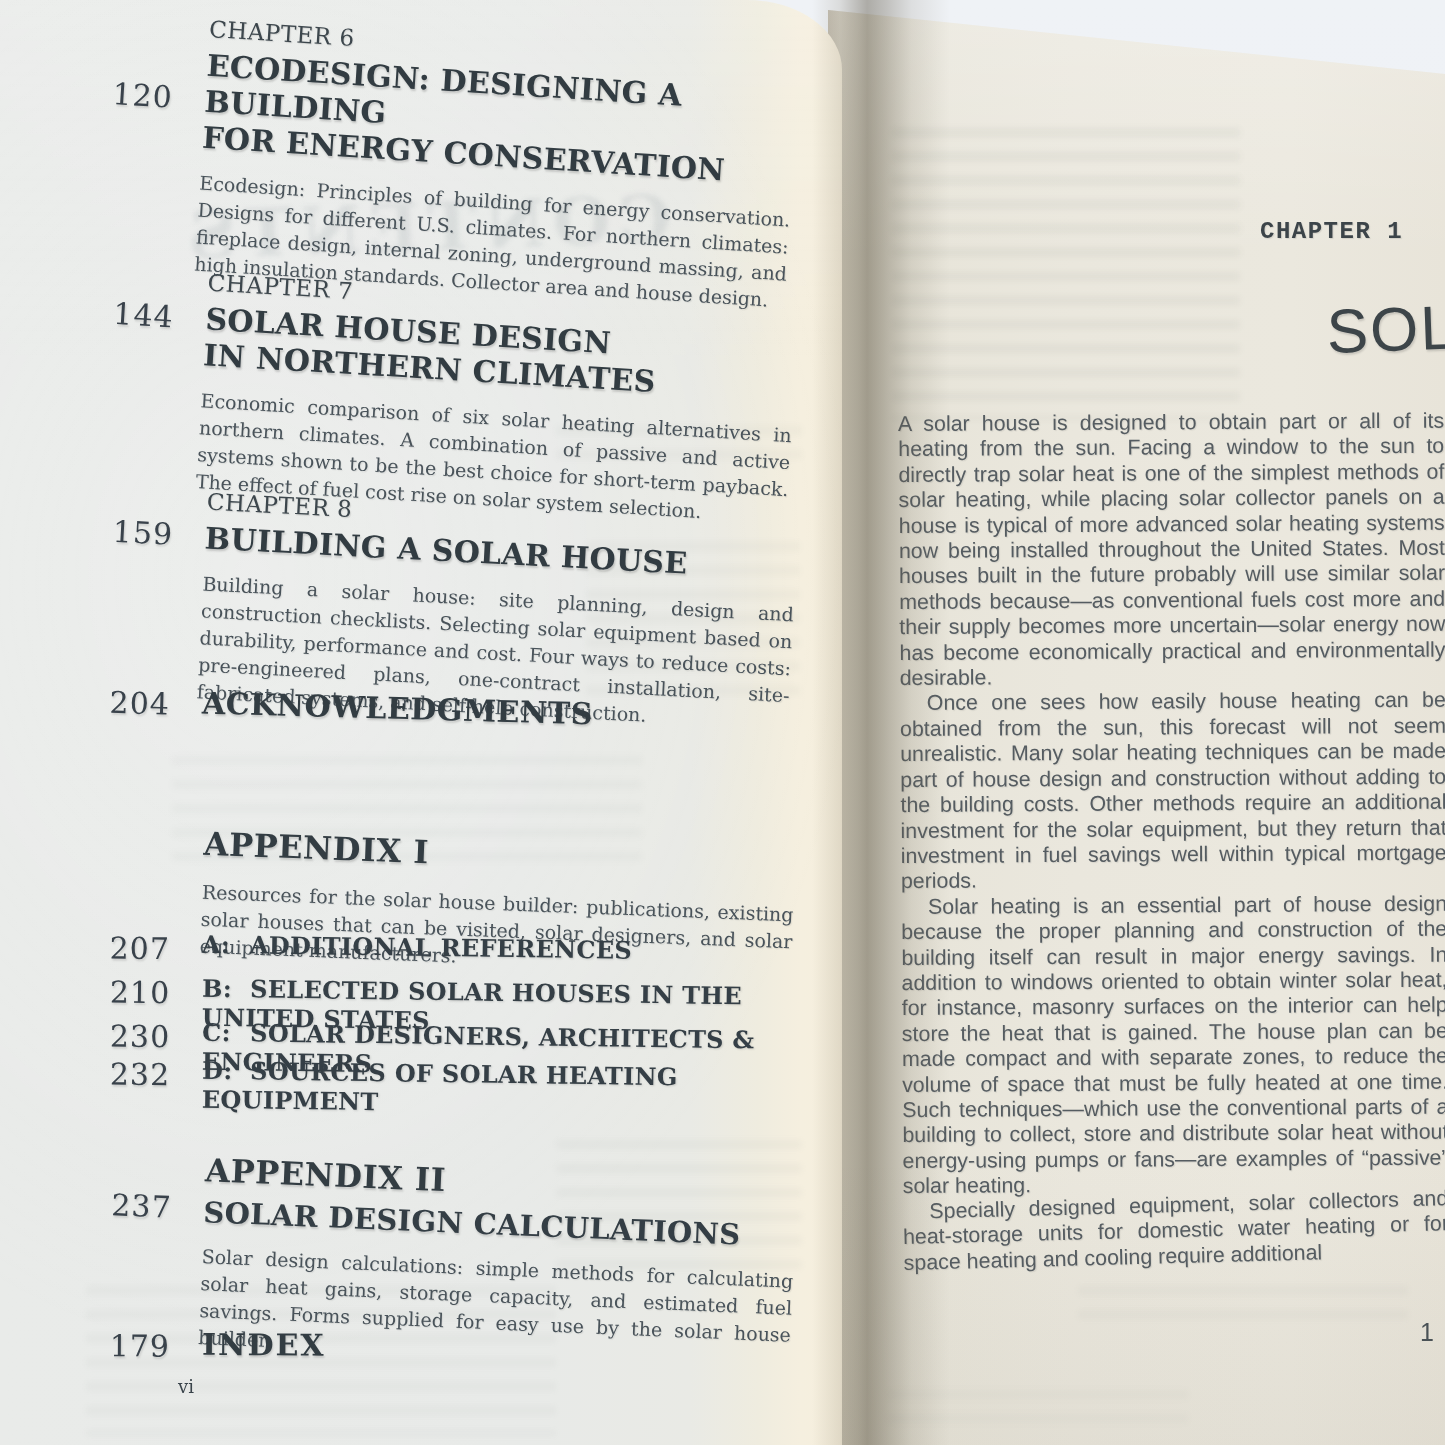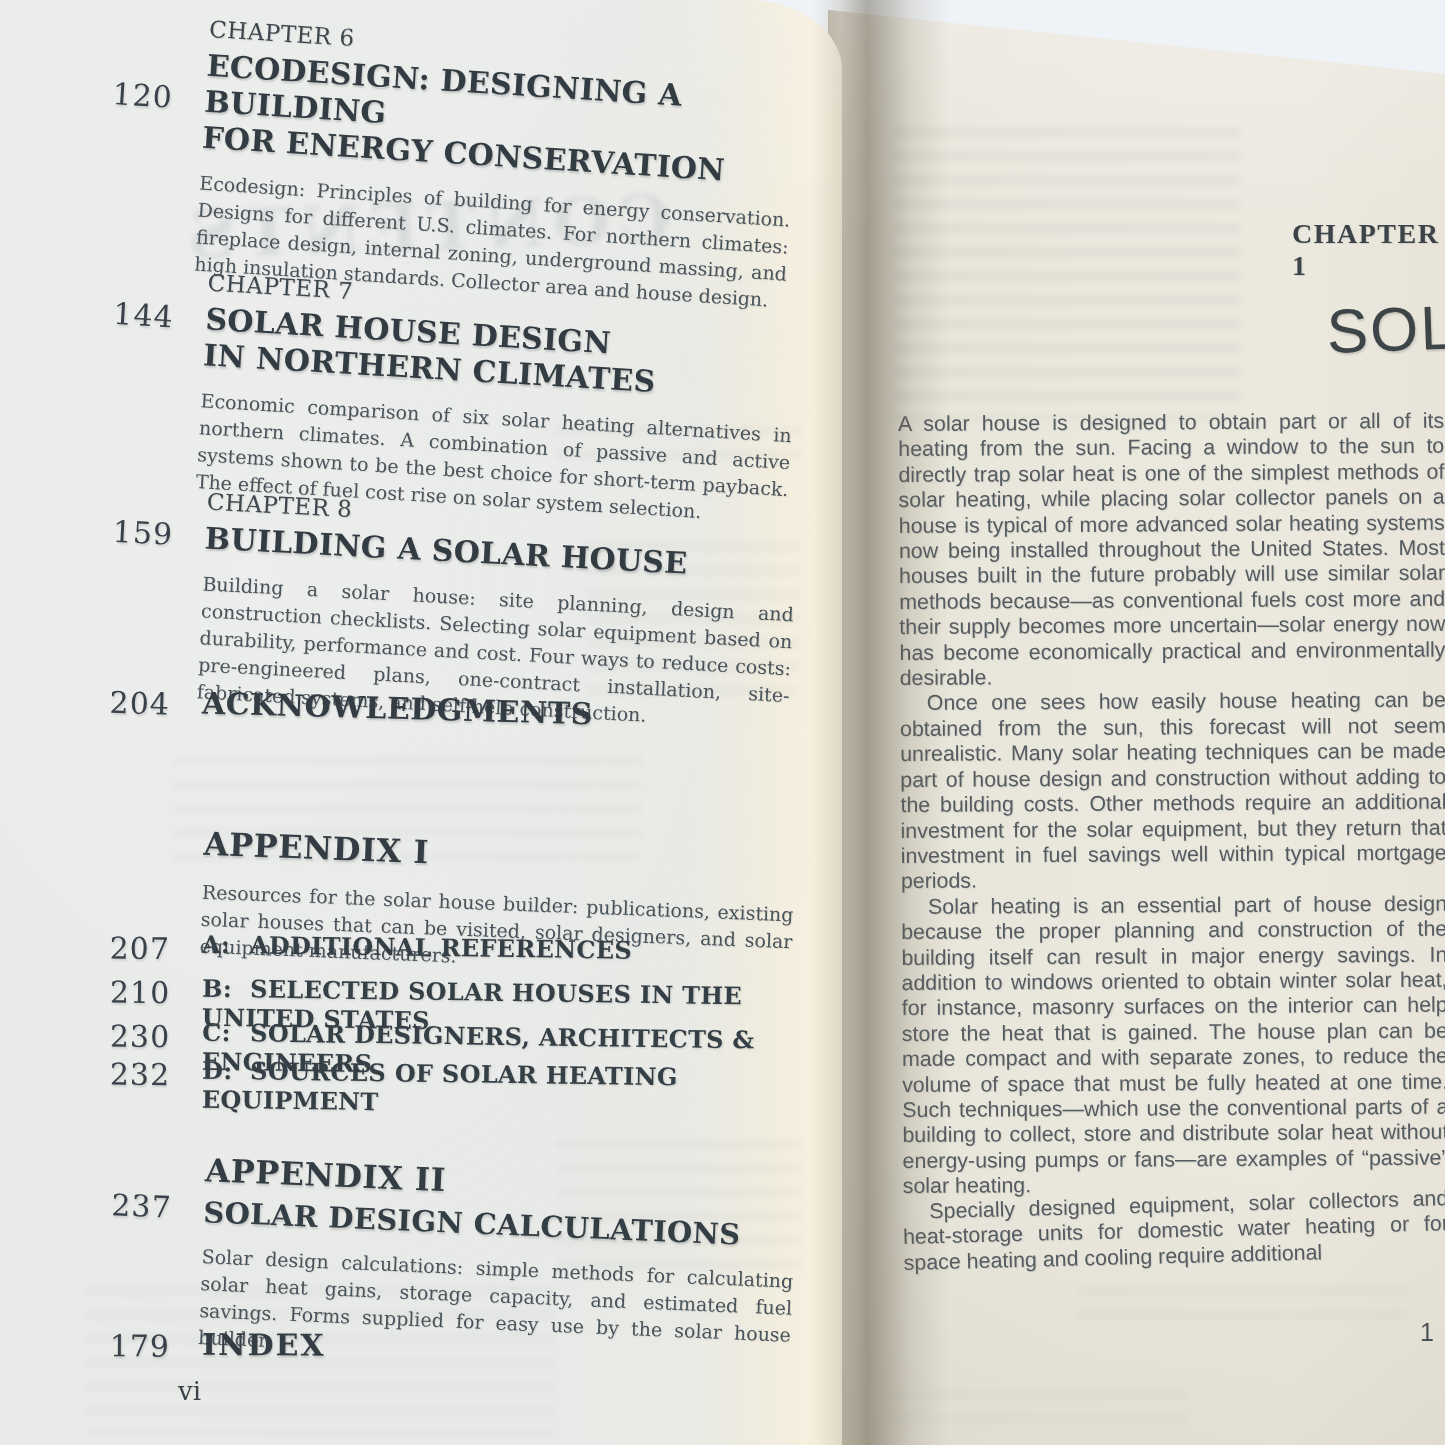--- a/index.html
+++ b/index.html
@@ -45,25 +45,25 @@
   .entry .bodycol{margin-left:122px;}
   .ch-label{font-size:23px;letter-spacing:.5px;color:#3d474d;text-shadow:1px 1px 1px rgba(70,70,70,.15);}
   .ch-title{font-size:30px;font-weight:700;letter-spacing:.3px;line-height:36px;color:#323c42;
             text-shadow:1px 2px 2px rgba(60,60,60,.22);margin-top:6px;}
   .ch-desc{font-size:19px;line-height:27px;color:#49535a;width:592px;text-align:justify;
            text-shadow:1px 1px 1px rgba(80,80,80,.12);margin-top:14px;}
   .big-head{font-size:32px;font-weight:700;letter-spacing:.5px;color:#333d43;text-shadow:1px 2px 2px rgba(60,60,60,.2);}
   .sub-head{font-size:29px;font-weight:700;letter-spacing:.3px;color:#343e45;text-shadow:1px 2px 2px rgba(60,60,60,.2);}
   .appx-item{font-size:24px;font-weight:600;letter-spacing:.3px;color:#353f46;text-shadow:1px 1px 2px rgba(60,60,60,.18);}
   .appx-item .letter{display:inline-block;width:48px;}
-  .folio-left{position:absolute;left:178px;top:1376px;font-size:26px;color:#39434a;}
+  .folio-left{position:absolute;left:178px;top:1376px;font-size:18px;color:#39434a;}
   
   .r-chapter{
-    position:absolute;left:464px;top:218px;
-    font-family:Liberation Serif, serif;font-weight:700;font-size:28px;letter-spacing:1.5px;color:#3c4449;
+    position:absolute;left:432px;top:218px;
+    font-family:Liberation Mono, monospace;font-weight:700;font-size:24px;letter-spacing:1.5px;color:#3c4449;
     text-shadow:1px 1px 1px rgba(80,80,80,.15);
   }
   .r-title{
     position:absolute;left:500px;top:296px;transform:rotate(-2deg);transform-origin:left bottom;
     font-family:"Liberation Sans",sans-serif;font-weight:400;font-size:62px;letter-spacing:2px;color:#3d4549;
     text-shadow:1px 2px 2px rgba(70,70,70,.2);white-space:nowrap;
   }
   .r-body{
     position:absolute;left:70px;top:412px;width:546px;transform:rotate(-.35deg);transform-origin:left top;
     font-family:"Liberation Sans",sans-serif;font-size:21.4px;line-height:25.4px;color:#555c61;

